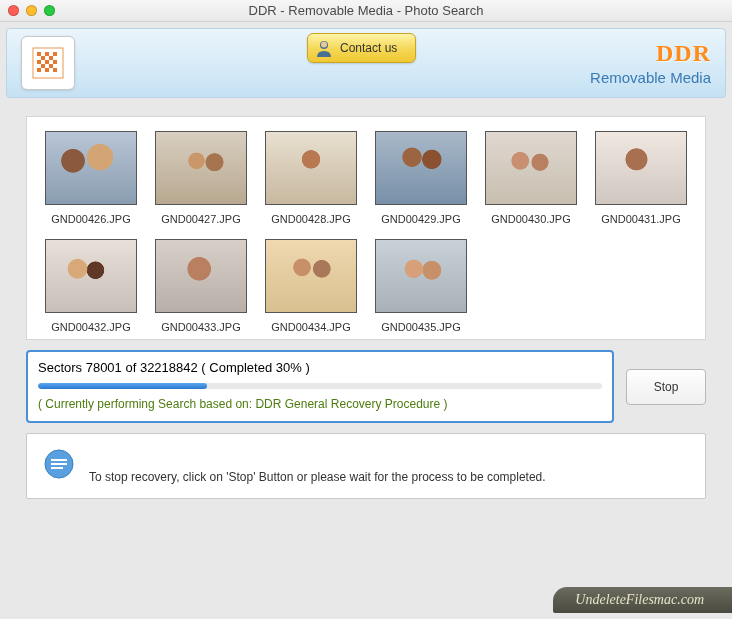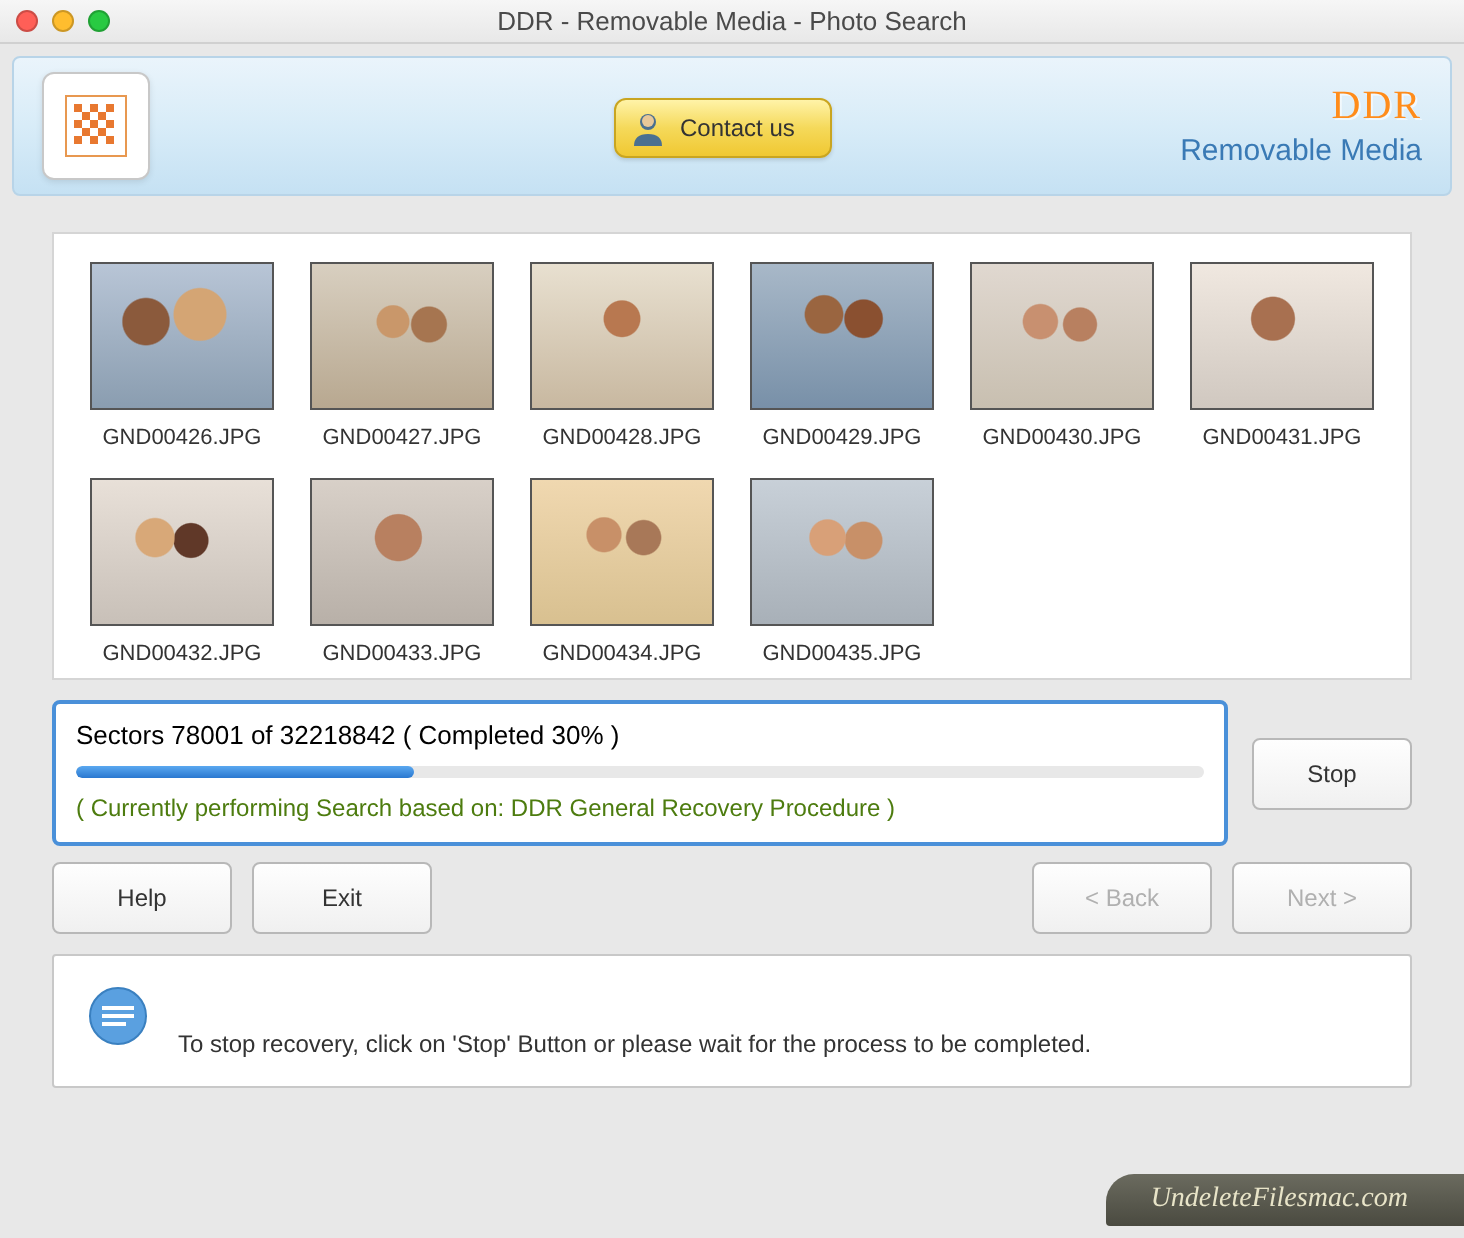--- a/index.html
+++ b/index.html
@@ -11,24 +11,24 @@
 .dot { width: 11px; height: 11px; border-radius: 50%; border: 0.5px solid rgba(0,0,0,0.2); }
 .dot.red { background: #ff5f57; }
 .dot.yellow { background: #ffbd2e; }
 .dot.green { background: #28ca42; }
 .title { position: absolute; left: 0; right: 0; text-align: center; font-size: 13px; color: #4a4a4a; pointer-events: none; }
 
 
 .header { margin: 6px 6px 0 6px; height: 70px; background: linear-gradient(#eaf4fb, #d8ecf8 50%, #c5e1f3); border: 1px solid #b8d4e8; border-radius: 4px; display: flex; align-items: center; padding: 0 14px; position: relative; }
 .logo-box { width: 54px; height: 54px; background: #fff; border: 1px solid #c8c8c8; border-radius: 6px; display: flex; align-items: center; justify-content: center; box-shadow: 0 1px 3px rgba(0,0,0,0.1); }
 .logo-box svg { width: 34px; height: 34px; }
-.contact-btn { position: absolute; left: 300px; top: 20px; height: 30px; padding: 0 18px 0 6px; background: linear-gradient(#fff3a8, #f5d95a 50%, #f0c832); border: 1px solid #c9a520; border-radius: 6px; display: flex; align-items: center; gap: 6px; font-size: 12px; font-weight: 500; color: #333; cursor: pointer; box-shadow: 0 1px 2px rgba(0,0,0,0.15); }
+.contact-btn { position: absolute; left: 300px; top: 4px; height: 30px; padding: 0 18px 0 6px; background: linear-gradient(#fff3a8, #f5d95a 50%, #f0c832); border: 1px solid #c9a520; border-radius: 6px; display: flex; align-items: center; gap: 6px; font-size: 12px; font-weight: 500; color: #333; cursor: pointer; box-shadow: 0 1px 2px rgba(0,0,0,0.15); }
 .contact-btn svg { width: 20px; height: 20px; }
 .brand { margin-left: auto; text-align: right; }
-.brand-ddr { font-size: 20px; font-weight: normal; color: #ff8c1a; font-family: Georgia, serif; letter-spacing: 1px; text-shadow: 1px 1px 0 rgba(255,255,255,0.6); }
+.brand-ddr { font-size: 24px; font-weight: bold; color: #ff8c1a; font-family: Georgia, serif; letter-spacing: 1px; text-shadow: 1px 1px 0 rgba(255,255,255,0.6); }
 .brand-sub { font-size: 15px; color: #3a7ab5; font-weight: 500; margin-top: 2px; }
 
 
 .main { padding: 18px 26px 0 26px; }
 .photo-panel { background: #fff; border: 1px solid #d5d5d5; padding: 14px 18px 6px 18px; }
 .photo-grid { display: grid; grid-template-columns: repeat(6, 1fr); gap: 14px 18px; }
 .photo-item { text-align: center; }
 .thumb { width: 100%; height: 74px; border: 1px solid #555; background: #ccc; position: relative; overflow: hidden; }
 .thumb::before { content: ''; position: absolute; inset: 0; }
 .t1::before { background: radial-gradient(circle at 30% 40%, #8b5a3c 15%, transparent 16%), radial-gradient(circle at 60% 35%, #d4a574 18%, transparent 19%), linear-gradient(#b8c5d6, #8a9db0); }
@@ -165,27 +165,20 @@
     <div class="progress-box">
       <div class="progress-text">Sectors 78001 of 32218842   ( Completed   30% )</div>
       <div class="progress-bar">
         <div class="progress-fill" id="progress-fill" style="width: 30%;"></div>
       </div>
       <div class="progress-detail">( Currently performing Search based on: DDR General Recovery Procedure )</div>
     </div>
     <button class="btn stop-btn">Stop</button>
   </div>
 
-  <div class="btn-row">
-    <button class="btn">Help</button>
-    <button class="btn">Exit</button>
-    <div class="spacer"></div>
-    <button class="btn disabled" disabled="">&lt; Back</button>
-    <button class="btn disabled" disabled="">Next &gt;</button>
-  </div>
 
   <div class="tip-box">
     <div class="tip-icon">
       <svg viewBox="0 0 32 32">
         <circle cx="16" cy="16" r="14" fill="#5aa0e0" stroke="#3a80c0" stroke-width="1"></circle>
         <line x1="8" y1="12" x2="24" y2="12" stroke="#fff" stroke-width="2"></line>
         <line x1="8" y1="16" x2="24" y2="16" stroke="#fff" stroke-width="2"></line>
         <line x1="8" y1="20" x2="20" y2="20" stroke="#fff" stroke-width="2"></line>
       </svg>
     </div>

